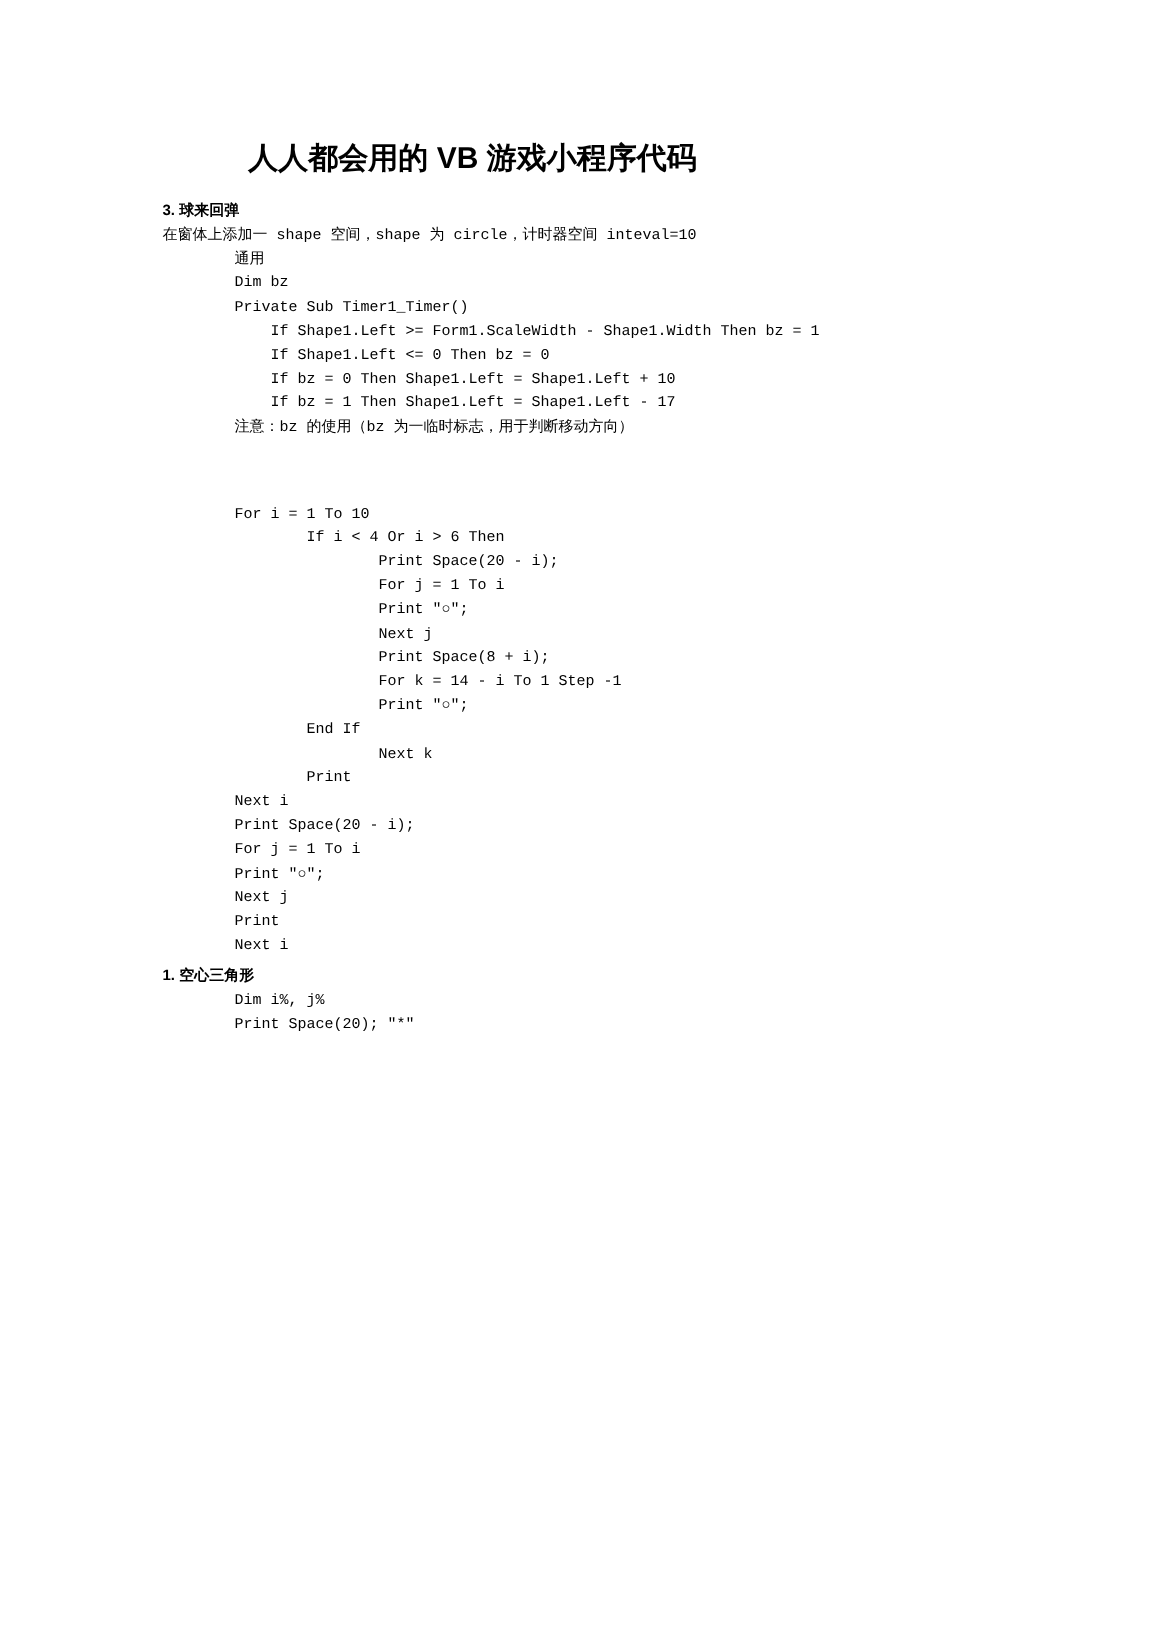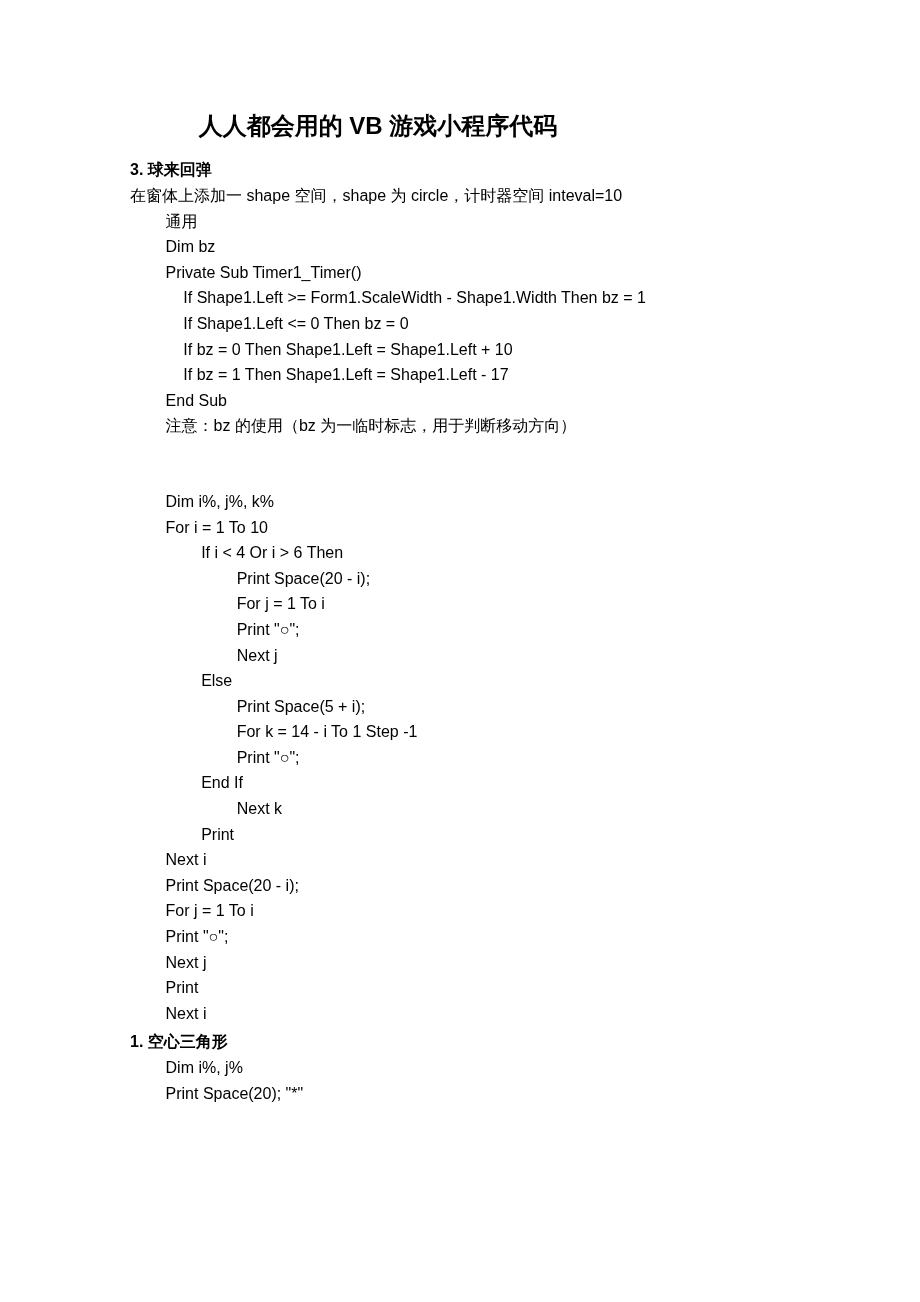--- a/index.html
+++ b/index.html
@@ -15,30 +15,30 @@
     width: 756px;
   }
   .title {
     text-align: center;
     font-size: 24px;
     font-weight: bold;
     font-family: "SimHei", "黑体", sans-serif;
     margin-bottom: 18px;
   }
   .section-heading {
-    font-size: 16px;
+    font-size: 12px;
     font-weight: bold;
     font-family: "SimHei", "黑体", sans-serif;
     margin: 6px 0 2px 0;
   }
   .body-line {
-    font-size: 16px;
+    font-size: 12px;
     line-height: 1.6;
     white-space: pre;
-    font-family: Liberation Sans, sans-serif;
+    font-family: Liberation Mono, monospace;
   }
   .gap {
     height: 50px;
   }
 </style>
 </head>
 <body>
 
 <div class="page">
   <div class="title">人人都会用的 VB 游戏小程序代码</div>
@@ -47,36 +47,33 @@
     <div class="section-heading">3.  球来回弹</div>
     <div class="body-line">在窗体上添加一 shape 空间，shape 为 circle，计时器空间 inteval=10</div>
     <div class="body-line">        通用</div>
     <div class="body-line">        Dim bz</div>
     <div class="body-line"></div>
     <div class="body-line">        Private Sub Timer1_Timer()</div>
     <div class="body-line">            If Shape1.Left &gt;= Form1.ScaleWidth - Shape1.Width Then bz = 1</div>
     <div class="body-line">            If Shape1.Left &lt;= 0 Then bz = 0</div>
     <div class="body-line">            If bz = 0 Then Shape1.Left = Shape1.Left + 10</div>
     <div class="body-line">            If bz = 1 Then Shape1.Left = Shape1.Left - 17</div>
-    <div class="body-line">        End Sub</div>
     <div class="body-line">        注意：bz 的使用（bz 为一临时标志，用于判断移动方向）</div>
   </div>
 
   <div class="gap"></div>
 
   <div>
-    <div class="body-line">        Dim i%, j%, k%</div>
     <div class="body-line">        For i = 1 To 10</div>
     <div class="body-line">                If i &lt; 4 Or i &gt; 6 Then</div>
     <div class="body-line">                        Print Space(20 - i);</div>
     <div class="body-line">                        For j = 1 To i</div>
     <div class="body-line">                        Print "○";</div>
     <div class="body-line">                        Next j</div>
-    <div class="body-line">                Else</div>
-    <div class="body-line">                        Print Space(5 + i);</div>
+    <div class="body-line">                        Print Space(8 + i);</div>
     <div class="body-line">                        For k = 14 - i To 1 Step -1</div>
     <div class="body-line">                        Print "○";</div>
     <div class="body-line">                End If</div>
     <div class="body-line">                        Next k</div>
     <div class="body-line">                Print</div>
     <div class="body-line">        Next i</div>
     <div class="body-line">        Print Space(20 - i);</div>
     <div class="body-line">        For j = 1 To i</div>
     <div class="body-line">        Print "○";</div>
     <div class="body-line">        Next j</div>

